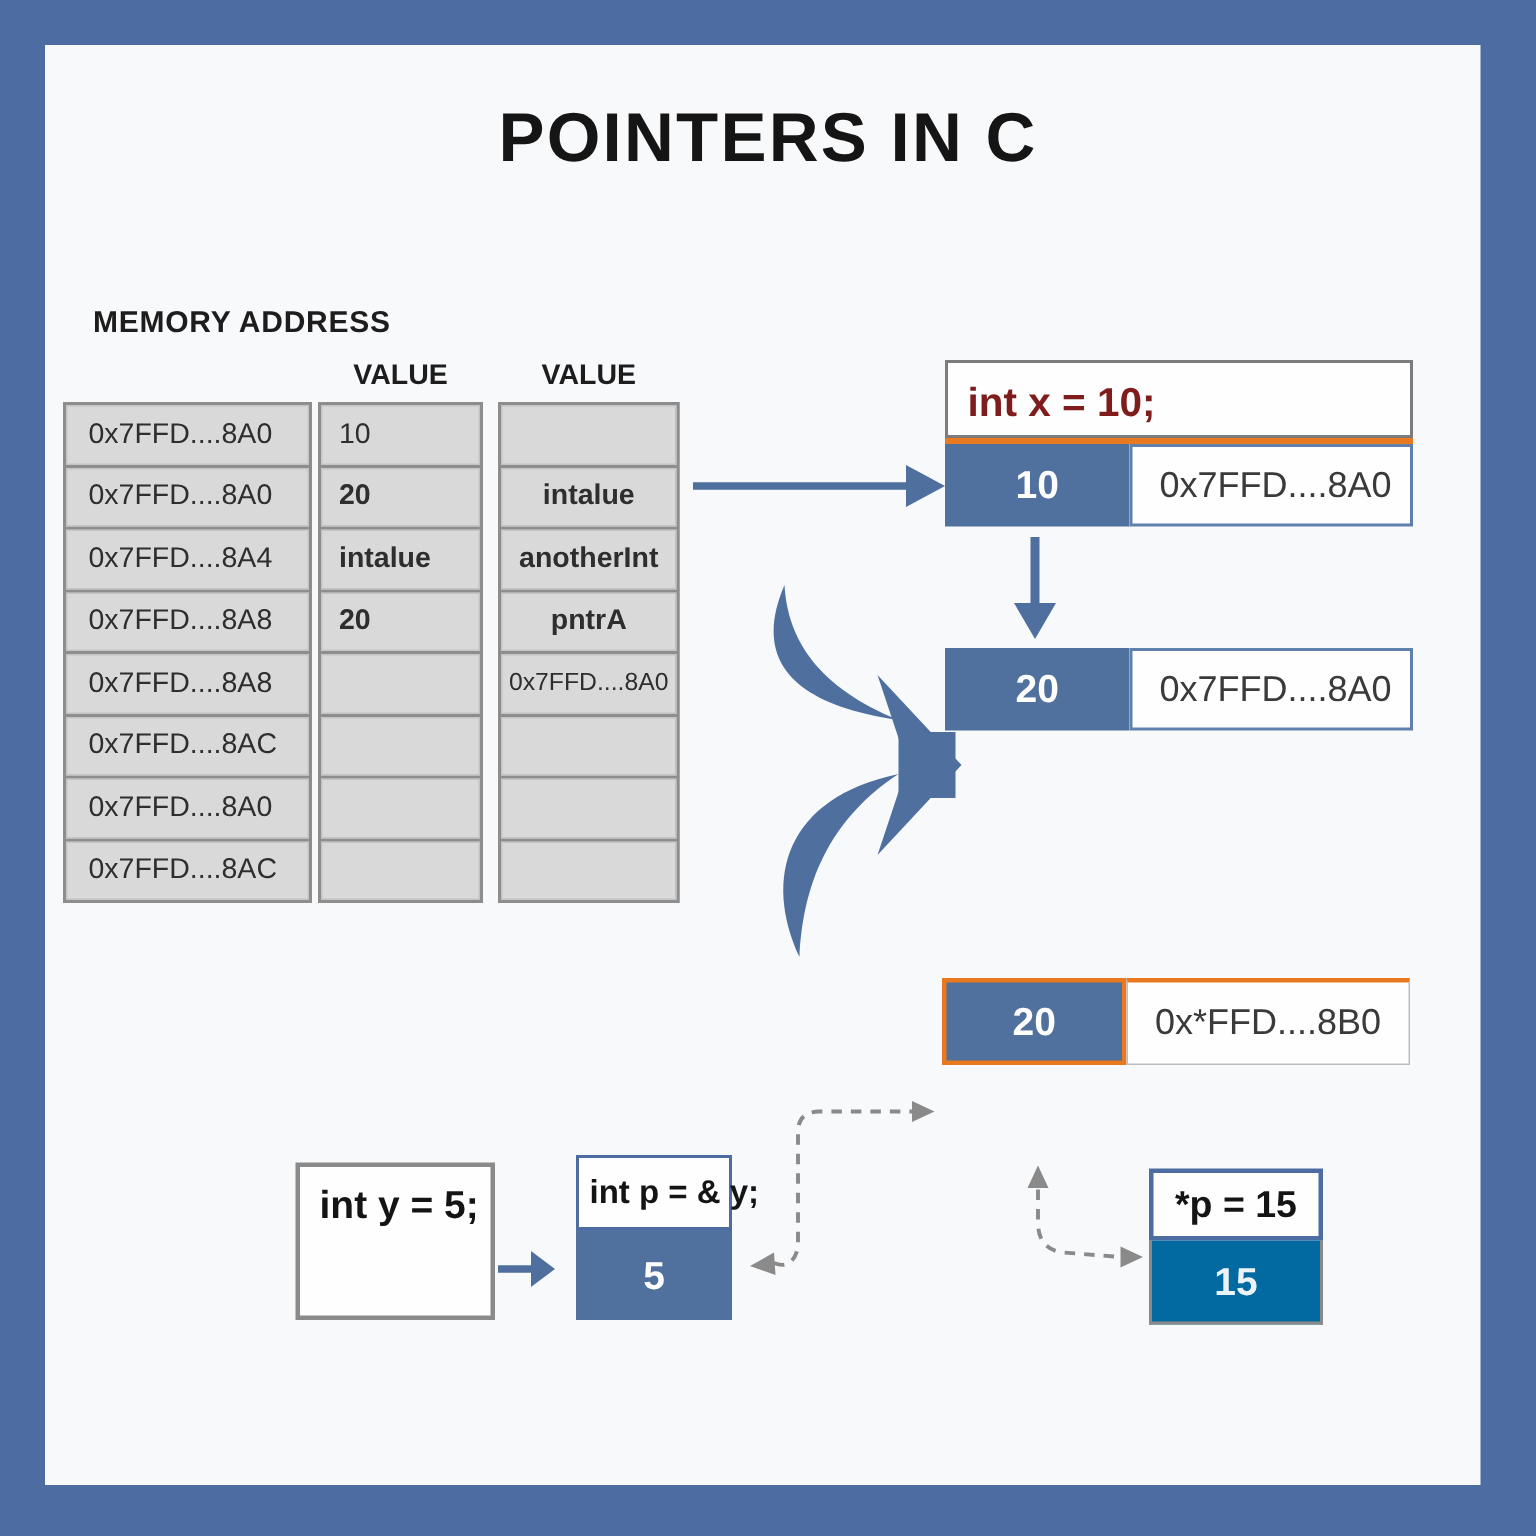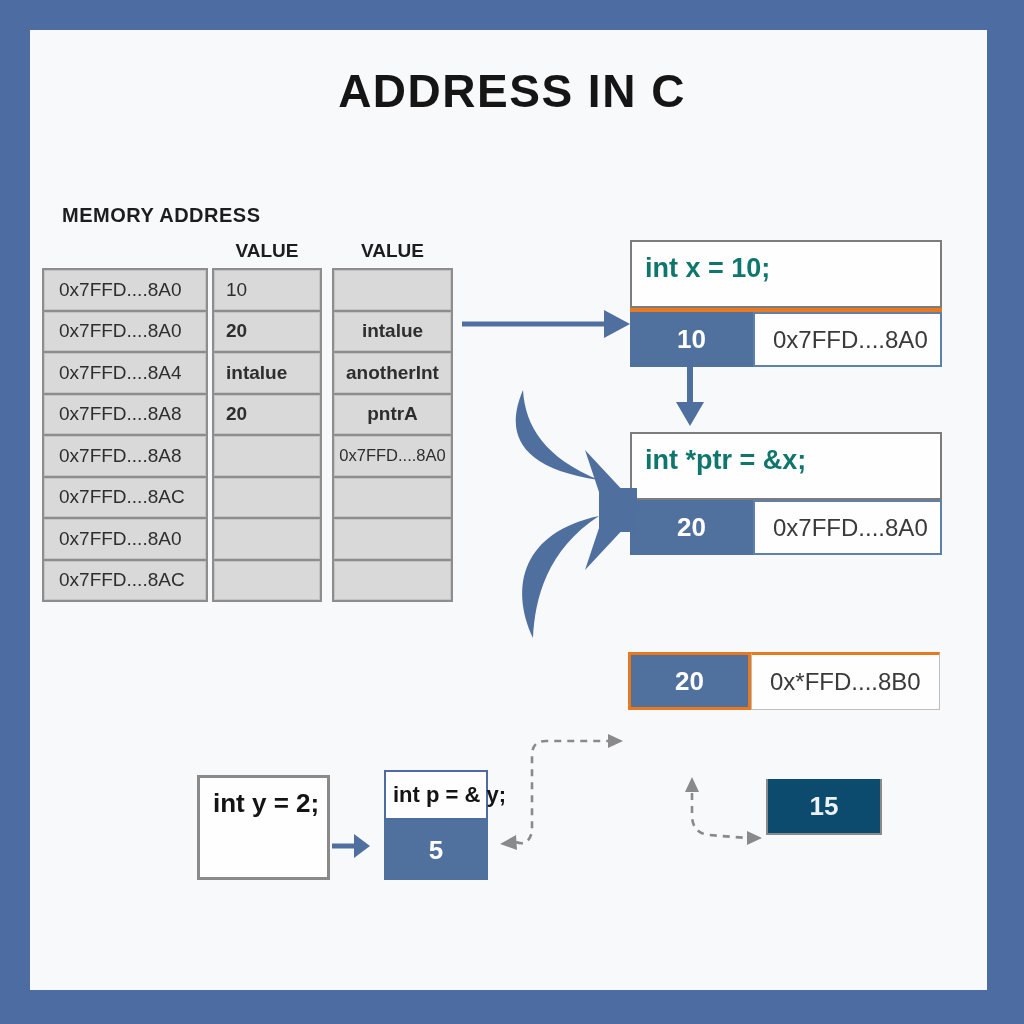--- a/index.html
+++ b/index.html
@@ -55,22 +55,22 @@
   .col-val1 { left: 212px; width: 110px; }
   .col-val1 .cell { padding-left: 12px; }
   .col-val2 { left: 332px; width: 121px; }
   .col-val2 .cell { justify-content: center; }
   .cell.b { font-weight: 700; }
   .cell.small { font-size: 16.5px; }
 
   .code-box { position: absolute; width: 312px; }
   .code-header {
     background: #fefefe; border: 2px solid #7c7c7c;
-    font-size: 27px; font-weight: 700; color: #0f766e;
-    height: 68px; line-height: 52px; padding-left: 13px;
+    font-size: 27px; font-weight: 700; color: #7f1d1d;
+    height: 52px; line-height: 52px; padding-left: 13px;
   }
   .accent-line { height: 4px; background: #e8791f; }
   .code-row { display: flex; height: 55px; }
   .val-cell {
     width: 123px; background: #50719d; color: #ffffff;
     font-weight: 700; font-size: 26px;
     display: flex; align-items: center; justify-content: center;
   }
   .addr-cell {
     flex: 1; background: #fefefe; border: 2px solid #5e80ad;
@@ -101,34 +101,34 @@
     font-size: 26px; font-weight: 700;
     display: flex; align-items: center; justify-content: center;
   }
   .dpbox { position: absolute; left: 766px; top: 779px; width: 116px; }
   .dpbox .hdr {
     height: 48px; background: #fefefe; border: 3px solid #4d6da2;
     font-size: 25px; font-weight: 700; color: #141414;
     text-align: center; line-height: 42px;
   }
   .dpbox .val {
-    height: 56px; background: #0c4a6e; border: 2px solid #8a8a8a; border-top: none;
+    height: 56px; background: #0369a1; border: 2px solid #8a8a8a; border-top: none;
     color: rgba(255,255,255,0.92); font-size: 26px; font-weight: 700;
     display: flex; align-items: center; justify-content: center;
   }
 
   svg.arrow { position: absolute; overflow: visible; }
 </style>
 </head>
 <body>
 
 <div class="stage">
   <div class="frame"></div>
 
-  <div class="title">ADDRESS IN C</div>
+  <div class="title">POINTERS IN C</div>
 
 
   <div class="mem-label">MEMORY ADDRESS</div>
   <div class="value-header vh1">VALUE</div>
   <div class="value-header vh2">VALUE</div>
 
   <div class="mem-col col-addr">
     <div class="cell">0x7FFD....8A0</div>
     <div class="cell">0x7FFD....8A0</div>
     <div class="cell">0x7FFD....8A4</div>
@@ -164,44 +164,44 @@
   <div class="code-box" id="box-x">
     <div class="code-header">int x = 10;</div>
     <div class="accent-line"></div>
     <div class="code-row">
       <div class="val-cell">10</div>
       <div class="addr-cell">0x7FFD....8A0</div>
     </div>
   </div>
 
   <div class="code-box" id="box-ptr">
-    <div class="code-header">int *ptr = &amp;x;</div>
     <div class="code-row">
       <div class="val-cell">20</div>
       <div class="addr-cell">0x7FFD....8A0</div>
     </div>
   </div>
 
   <div class="code-box" id="box-deref">
     <div class="code-row">
       <div class="val-cell">20</div>
       <div class="addr-cell">0x*FFD....8B0</div>
     </div>
   </div>
 
   <div class="ybox">
-    <span>int y = 2;</span>
+    <span>int y = 5;</span>
   </div>
 
   <div class="pbox">
     <div class="hdr">int p = &amp; y;</div>
     <div class="val">5</div>
   </div>
 
   <div class="dpbox">
+    <div class="hdr">*p = 15</div>
     <div class="val">15</div>
   </div>
 
   <svg class="arrow" style="left:460px; top:303px;" width="172" height="42" viewBox="0 0 172 42">
     <line x1="2" y1="21" x2="146" y2="21" stroke="#4f709e" stroke-width="5"></line>
     <polygon points="144,7 170,21 144,35" fill="#4f709e"></polygon>
   </svg>
 
   <svg class="arrow" style="left:668px; top:358px;" width="44" height="70" viewBox="0 0 44 70">
     <line x1="22" y1="0" x2="22" y2="46" stroke="#4f709e" stroke-width="6"></line>

